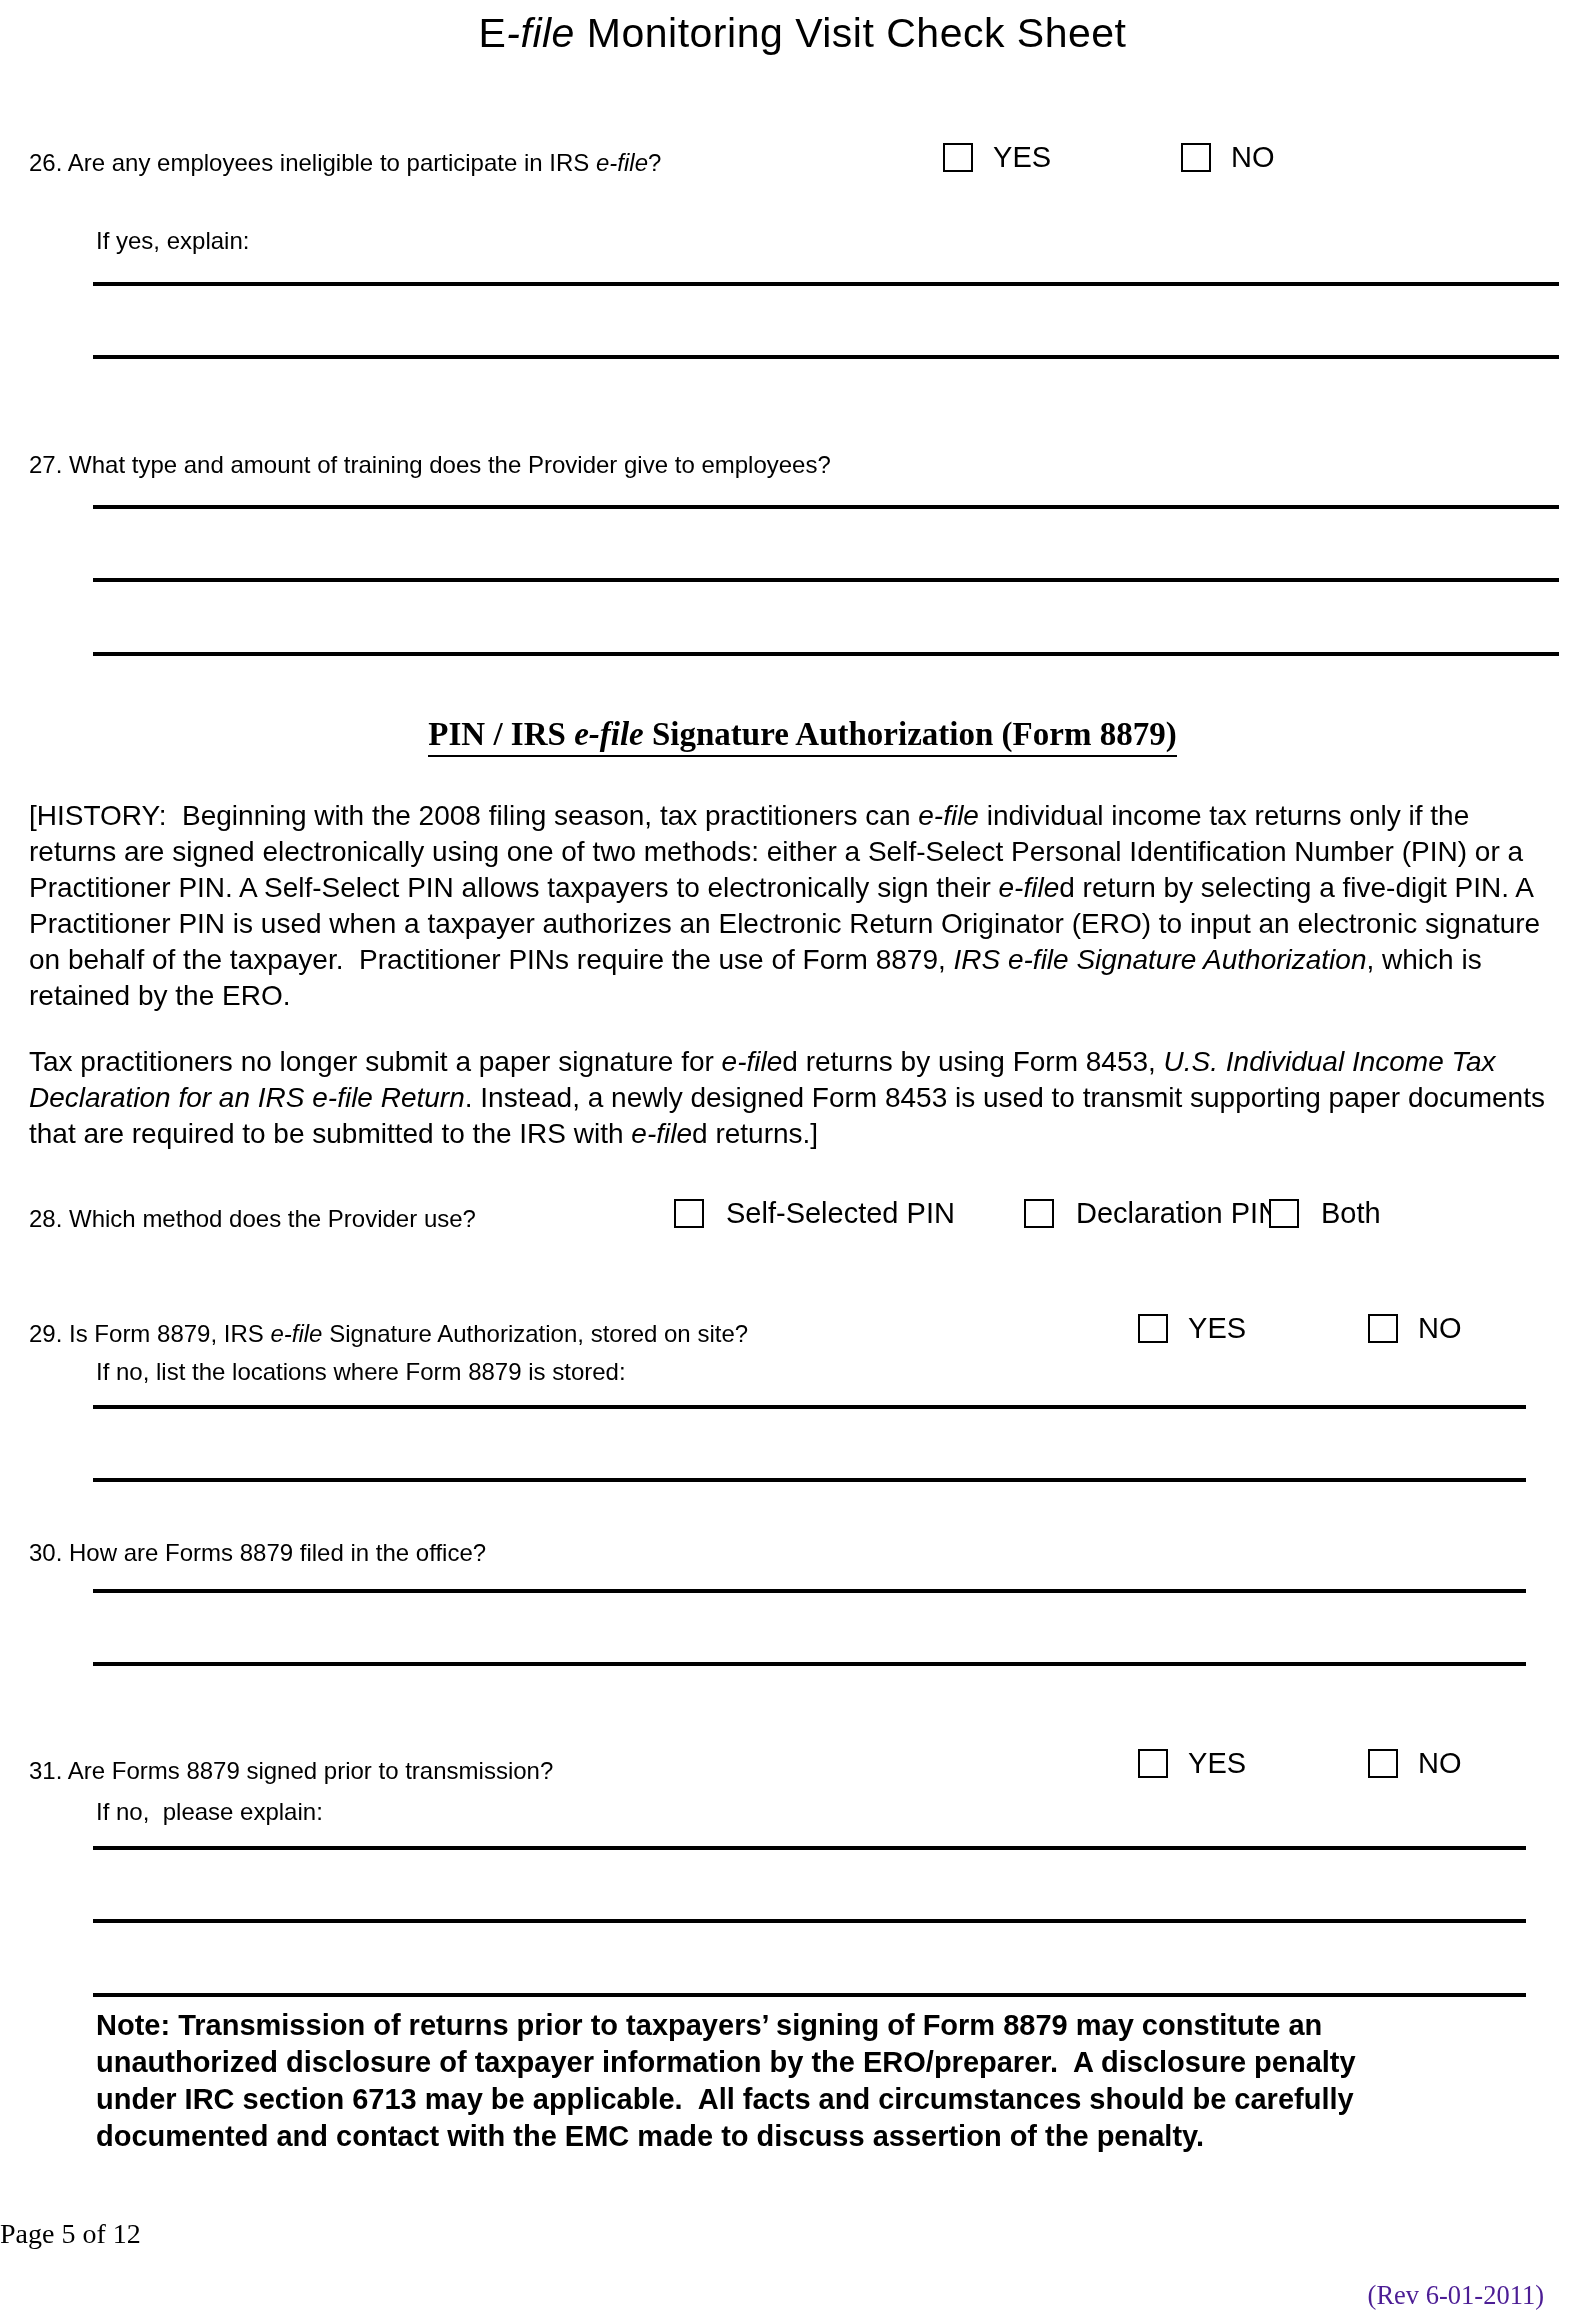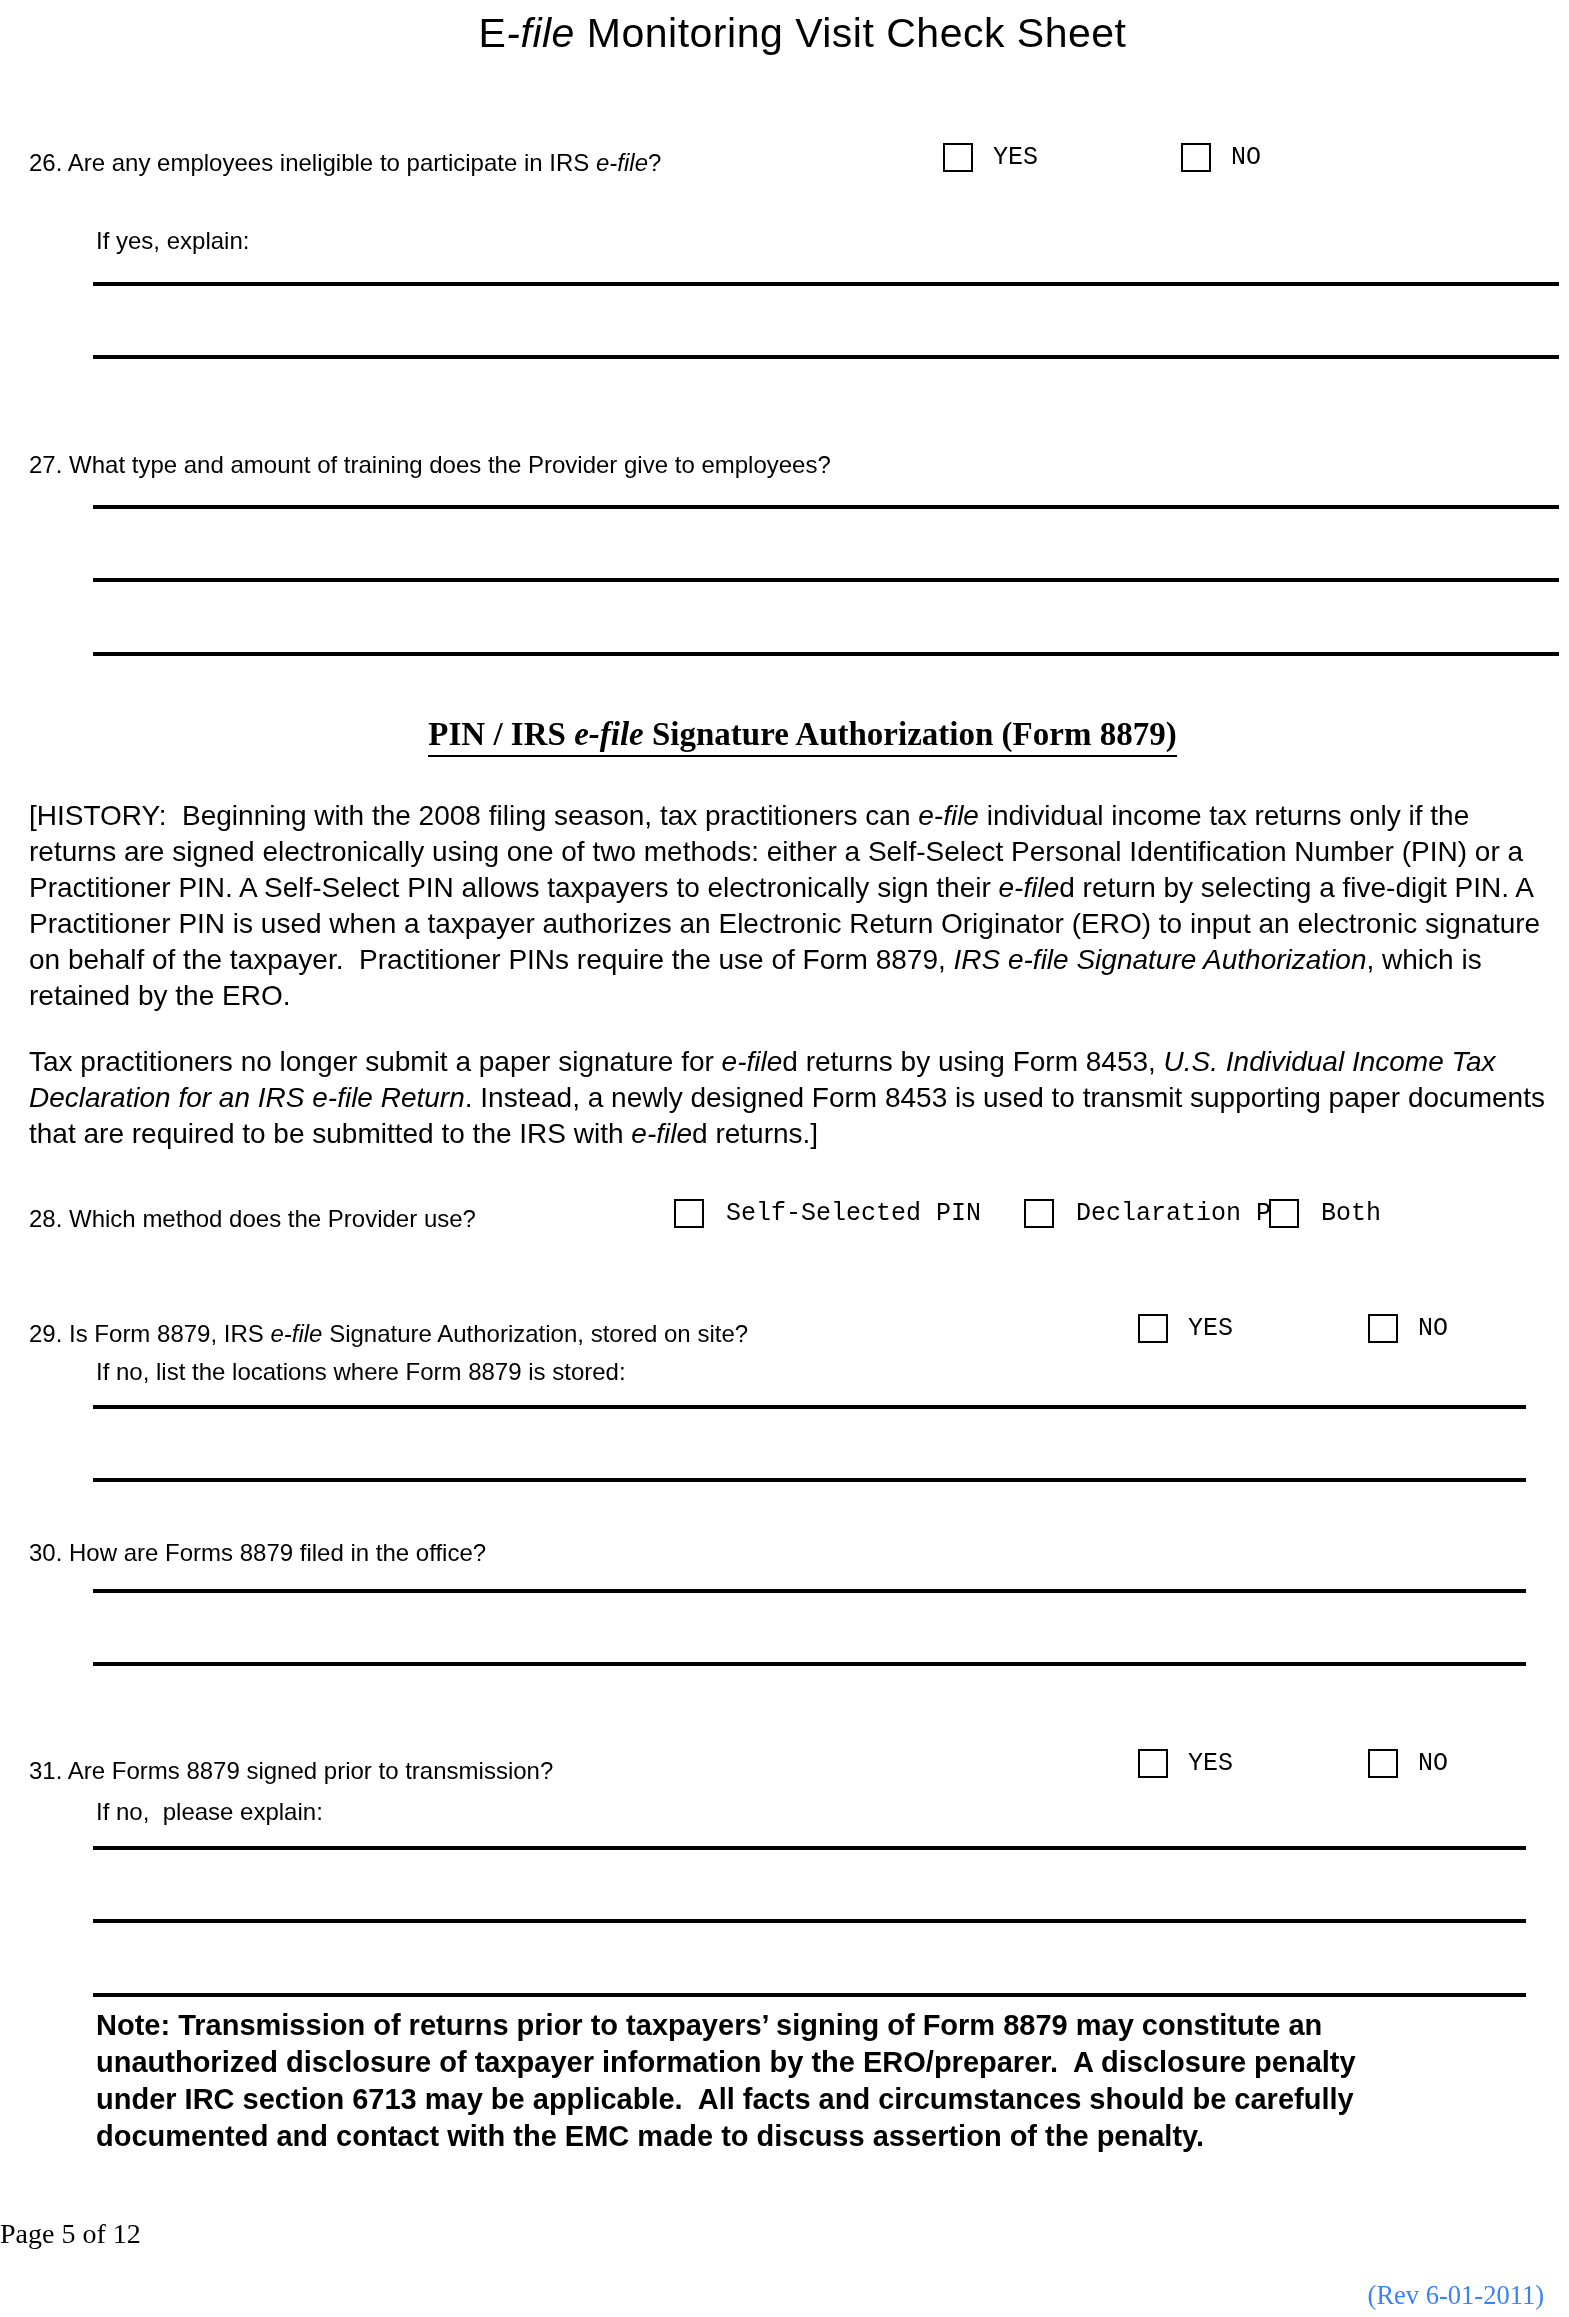--- a/index.html
+++ b/index.html
@@ -27,31 +27,31 @@
     font-family:Liberation Serif, serif;
     font-size:33px; font-weight:700;
   }
   .heading .hd-inner { border-bottom:2.9px solid #000; padding-bottom:2.9px; }
   .line { position:absolute; height:3.9px; background:#000; }
   .opt { position:absolute; display:flex; align-items:center; height:35px; }
   .cb {
     display:inline-block; width:25.5px; height:25.5px;
     border:2.9px solid #000; background:#fff; flex:0 0 auto;
   }
-  .cb-label { font-size:25px; margin-left:20.6px; white-space:pre;font-family:Liberation Mono, monospace; }
+  .cb-label { font-size:29px; margin-left:20.6px; white-space:pre; }
   .opt-28 .cb-label { margin-left:22.5px; }
   .note-block { position:absolute; left:96px; top:2007px; }
   .note-line { font-size:29px; font-weight:700; line-height:37px; white-space:pre-wrap; }
   .footer-page {
     position:absolute; top:2218px; left:0; width:100%; text-align:left;
     font-family:"Liberation Serif", serif; font-size:28px;
   }
   .footer-rev {
     position:absolute; top:2280px; right:61px;
-    font-family:"Liberation Serif", serif; font-size:26.5px; color:#3b82f6;
+    font-family:"Liberation Serif", serif; font-size:26.5px; color:#4c1d95;
   }
   em { font-style:italic; }
 </style>
 </head>
 <body>
 
 <div class="page">
 
   <h1 class="title"><span>E</span><em>-file</em><span> Monitoring Visit Check Sheet</span></h1>
 

